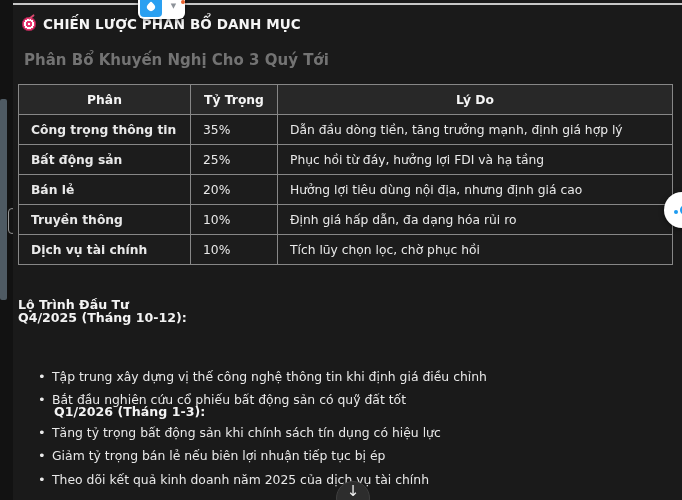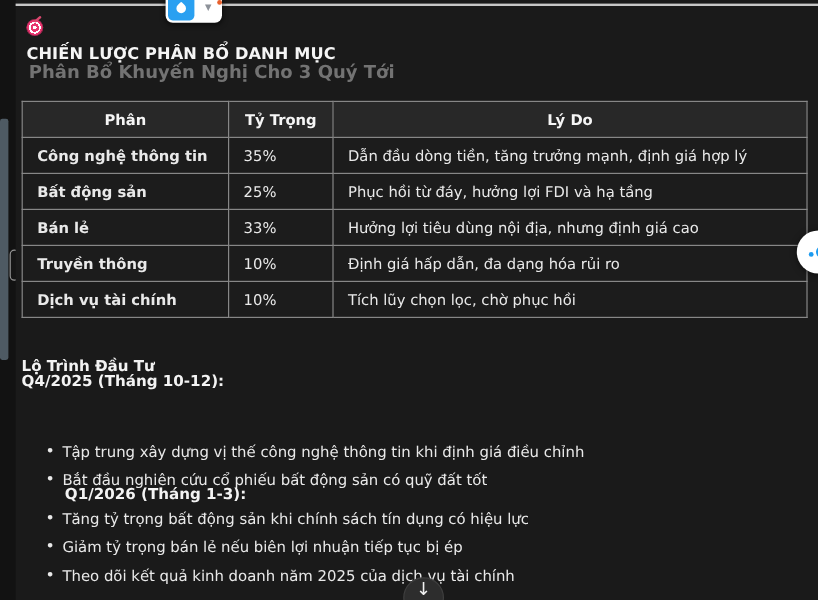--- a/index.html
+++ b/index.html
@@ -26,22 +26,22 @@
   .panel {
     position:absolute; left:13px; top:0; width:669px; height:500px;
     background:#1a1a1a;
   }
   .top-line {
     position:absolute; left:0; top:3px; width:100%; height:2px;
     background:rgba(230,230,230,0.85);
   }
 
   .title-row {
-    position:absolute; left:9px; top:16px; display:flex; gap:7px;
-    font-weight:bold; font-size:13.5px; color:#f5f5f5; letter-spacing:.1px;flex-direction:column;
+    position:absolute; left:9px; top:16px; display:flex; align-items:center; gap:7px;
+    font-weight:bold; font-size:13.5px; color:#f5f5f5; letter-spacing:.1px;
   }
   .target-icon {
     width:14px; height:14px; border-radius:50%; flex:0 0 auto; position:relative;
     background:radial-gradient(circle at 50% 50%,
       #ffffff 0 1.5px, #e8356f 1.5px 3.5px, #ffffff 3.5px 5px, #e8356f 5px 7px);
     box-shadow:0 0 0 0.5px #7e2040 inset;
   }
   .target-icon::after{
     content:""; position:absolute; left:6px; top:-1px; width:7px; height:2px;
     background:#d9486e; transform:rotate(-40deg); border-radius:1px;
@@ -150,32 +150,32 @@
         </colgroup>
       <thead>
         <tr>
           <th>Phân</th>
           <th>Tỷ Trọng</th>
           <th>Lý Do</th>
         </tr>
       </thead>
       <tbody>
         <tr>
-          <td class="sector">Công nghệ thông tin</td>
+          <td class="sector">Công trọng thông tin</td>
           <td>35%</td>
           <td>Dẫn đầu dòng tiền, tăng trưởng mạnh, định giá hợp lý</td>
         </tr>
         <tr>
           <td class="sector">Bất động sản</td>
           <td>25%</td>
           <td>Phục hồi từ đáy, hưởng lợi FDI và hạ tầng</td>
         </tr>
         <tr>
           <td class="sector">Bán lẻ</td>
-          <td>33%</td>
+          <td>20%</td>
           <td>Hưởng lợi tiêu dùng nội địa, nhưng định giá cao</td>
         </tr>
         <tr>
           <td class="sector">Truyền thông</td>
           <td>10%</td>
           <td>Định giá hấp dẫn, đa dạng hóa rủi ro</td>
         </tr>
         <tr>
           <td class="sector">Dịch vụ tài chính</td>
           <td>10%</td>

